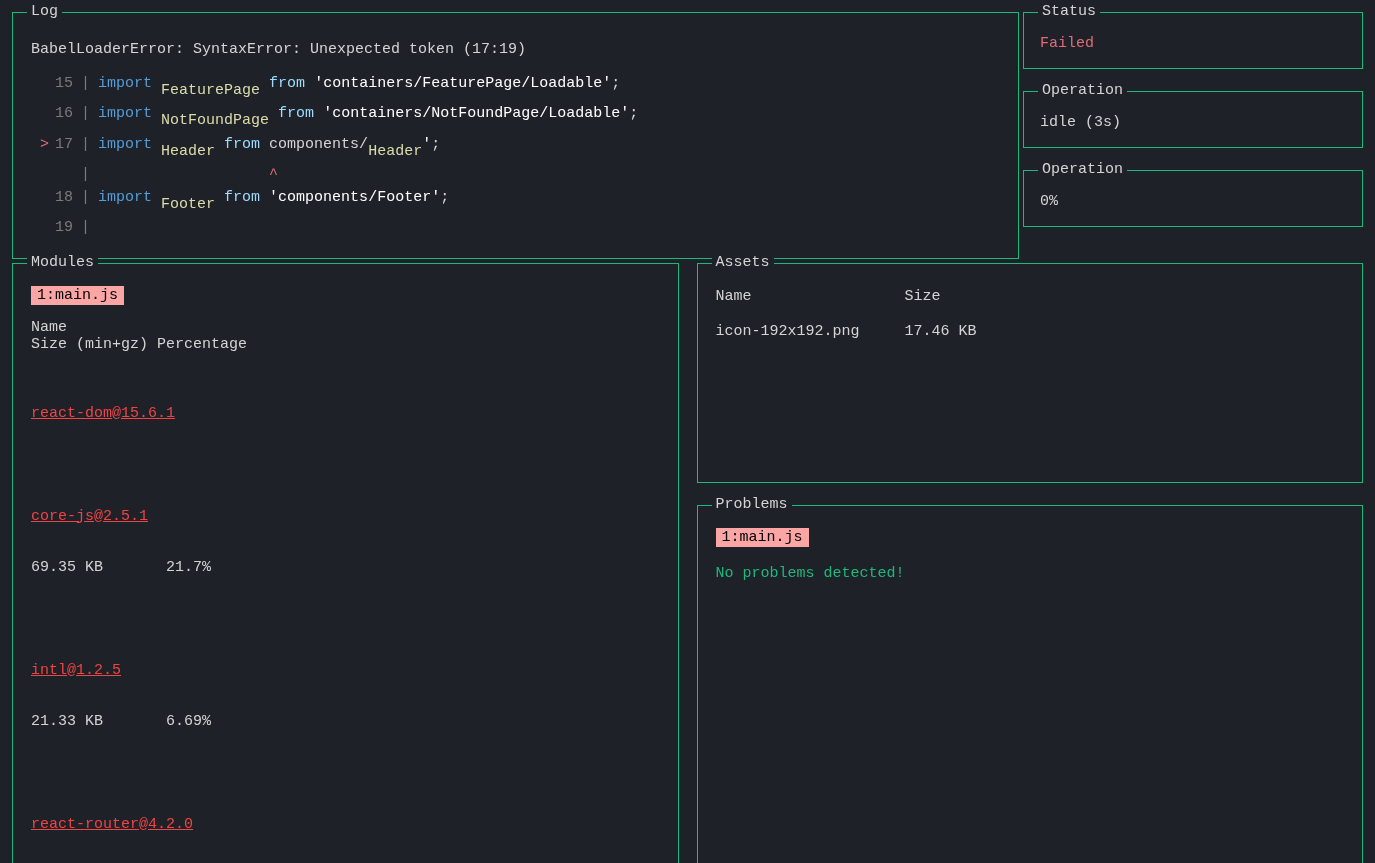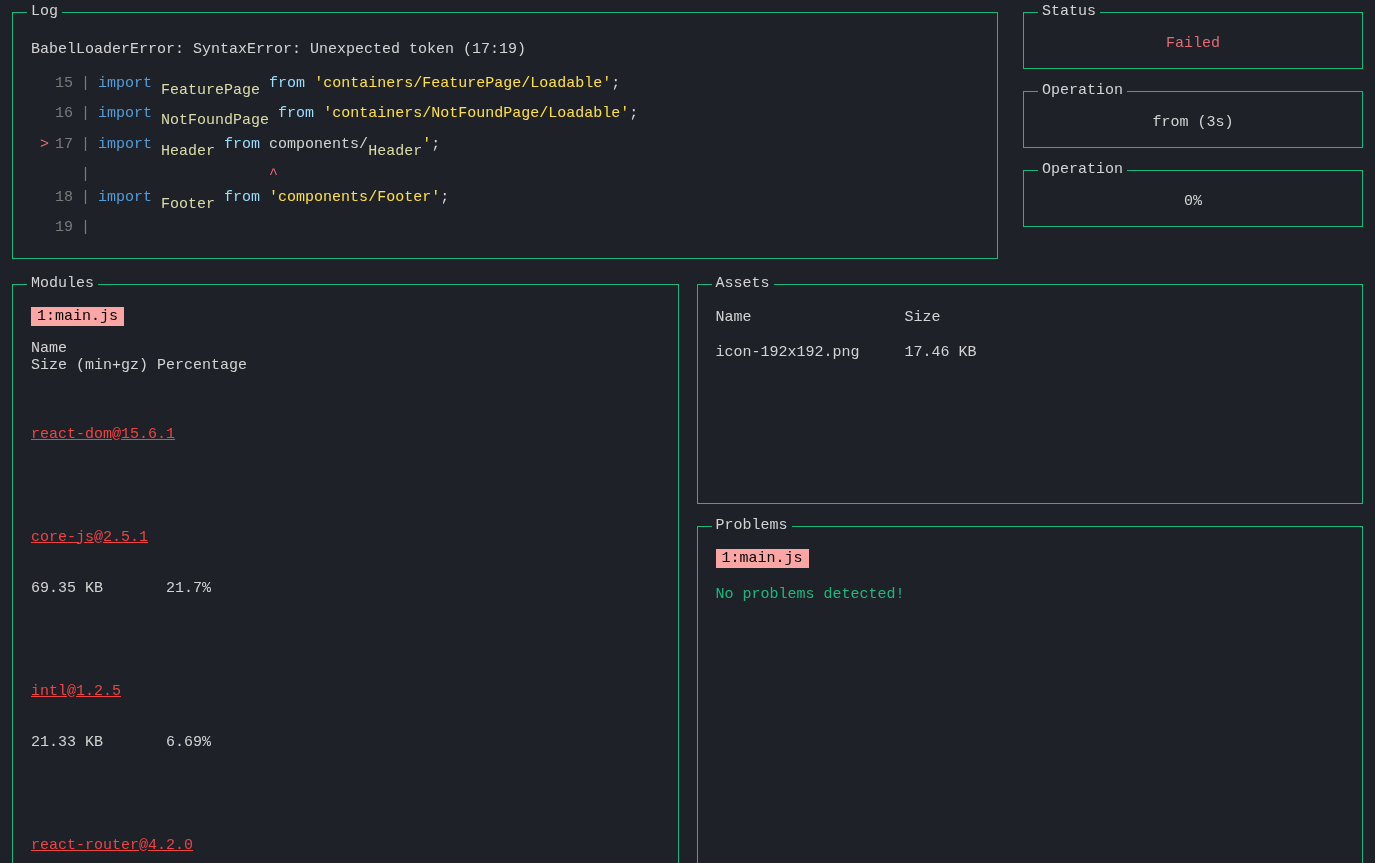--- a/index.html
+++ b/index.html
@@ -13,21 +13,21 @@
   font-family: 'Consolas', 'Monaco', 'Courier New', monospace;
   font-size: 15px;
   padding: 12px;
   width: 1375px;
   height: 863px;
 }
 .container {
   display: grid;
   grid-template-columns: 1fr 340px;
   grid-template-rows: auto 1fr;
-  gap: 25px;
+  gap: 4px;
   height: 100%;
 }
 .panel {
   border: 1px solid #1db97c;
   position: relative;
   padding: 18px 18px 18px 18px;
 }
 .panel-title {
   position: absolute;
   top: -10px;
@@ -45,21 +45,20 @@
   grid-column: 2;
   grid-row: 1;
   display: flex;
   flex-direction: column;
   gap: 22px;
 }
 .right-panel {
   border: 1px solid #1db97c;
   position: relative;
   padding: 14px 16px 16px 16px;
-  text-align: center;
 }
 .bottom-row {
   grid-column: 1 / 3;
   grid-row: 2;
   display: grid;
   grid-template-columns: 1fr 1fr;
   gap: 18px;
 }
 .bottom-right {
   display: flex;
@@ -87,21 +86,21 @@
   color: #7a7a7a;
   padding-right: 8px;
 }
 .pipe {
   color: #7a7a7a;
   padding: 0 8px 0 0;
 }
 .kw-import { color: #569cd6; }
 .identifier { color: #dcdcaa; margin-top: 7px; }
 .kw-from { color: #9cdcfe; }
-.string { color: #fde047; }
+.string { color: #ffffff; }
 .punct { color: #d4d4d4; }
 .caret-row {
   color: #e06c75;
 }
 .status-value {
   color: #e06c75;
   margin-top: 8px;
 }
 .operation-value {
   color: #d4d4d4;
@@ -176,21 +175,21 @@
     </div>
   </div>
 
   <div class="right-column">
     <div class="right-panel">
       <span class="panel-title">Status</span>
       <div class="status-value">Failed</div>
     </div>
     <div class="right-panel">
       <span class="panel-title">Operation</span>
-      <div class="operation-value">from (3s)</div>
+      <div class="operation-value">idle (3s)</div>
     </div>
     <div class="right-panel">
       <span class="panel-title">Operation</span>
       <div class="progress-value">0%</div>
     </div>
   </div>
 
   <div class="bottom-row">
 
     <div class="panel modules-panel">

